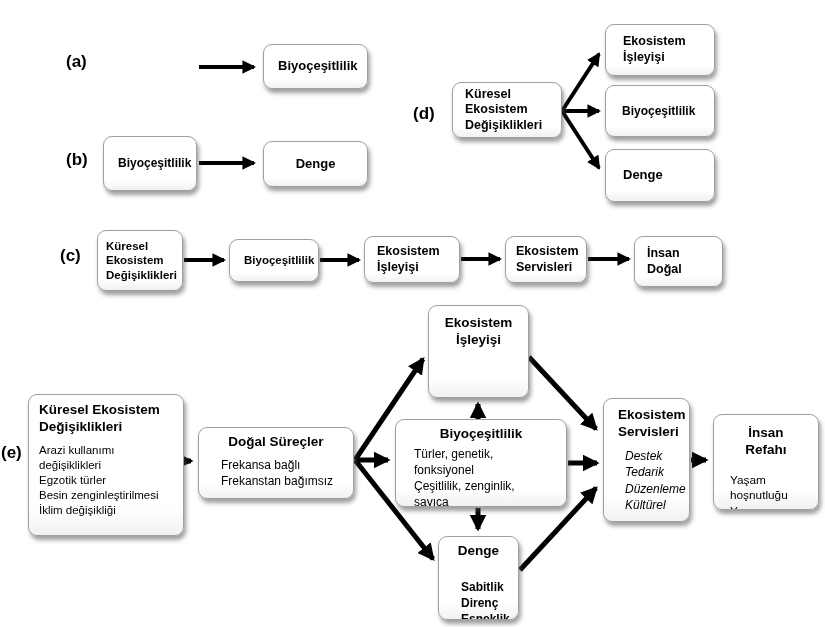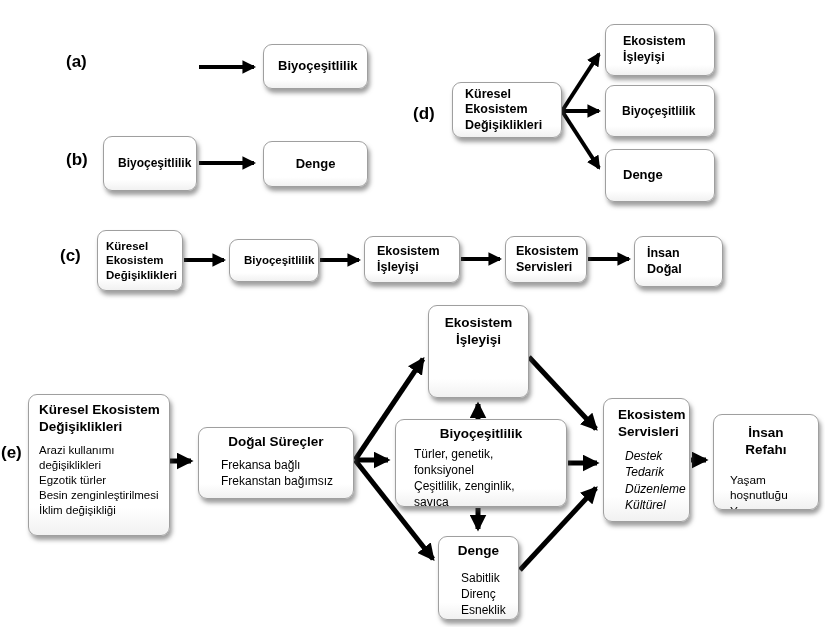--- a/index.html
+++ b/index.html
@@ -106,21 +106,21 @@
     <div class="t" style="font-size:12.5px;">Ekosistem
 İşleyişi</div>
   </div>
   <div class="node vc" style="left:605px;top:85px;width:110px;height:52px;padding-left:16px;">
     <div class="t" style="font-size:12px;">Biyoçeşitlilik</div>
   </div>
   <div class="node vc" style="left:605px;top:149px;width:110px;height:53px;padding-left:17px;">
     <div class="t">Denge</div>
   </div>
 
-  <div class="node" style="left:28px;top:394px;width:142px;height:142px;padding:7px 4px 5px 10px;">
+  <div class="node" style="left:28px;top:394px;width:156px;height:142px;padding:7px 4px 5px 10px;">
     <div class="t" style="font-size:13.5px;">Küresel Ekosistem
 Değişiklikleri</div>
     <div class="b" style="font-size:11.5px;line-height:1.3;">Arazi kullanımı
 değişiklikleri
 Egzotik türler
 Besin zenginleştirilmesi
 İklim değişikliği</div>
   </div>
 
   <div class="node" style="left:198px;top:427px;width:156px;height:72px;padding-top:6px;">
@@ -136,21 +136,21 @@
 
   <div class="node" style="left:395px;top:419px;width:172px;height:88px;padding-top:6px;">
     <div class="t tc" style="font-size:13.5px;">Biyoçeşitlilik</div>
     <div class="b" style="padding-left:4px;margin-top:4px;">Türler, genetik, fonksiyonel
 Çeşitlilik, zenginlik, sayıca
 denklik</div>
   </div>
 
   <div class="node" style="left:438px;top:536px;width:81px;height:84px;padding-top:6px;">
     <div class="t tc" style="font-size:13.5px;">Denge</div>
-    <div class="b" style="padding-left:8px;margin-top:11px;">Sabitlik
+    <div class="b" style="padding-left:8px;margin-top:20px;font-weight:bold;">Sabitlik
 Direnç
 Esneklik</div>
   </div>
 
   <div class="node" style="left:603px;top:398px;width:87px;height:124px;padding-top:8px;">
     <div class="t tc" style="font-size:13.5px;">Ekosistem
 Servisleri</div>
     <div class="b" style="padding-left:7px;font-size:12px;line-height:1.38;font-style:italic;">Destek
 Tedarik
 Düzenleme

